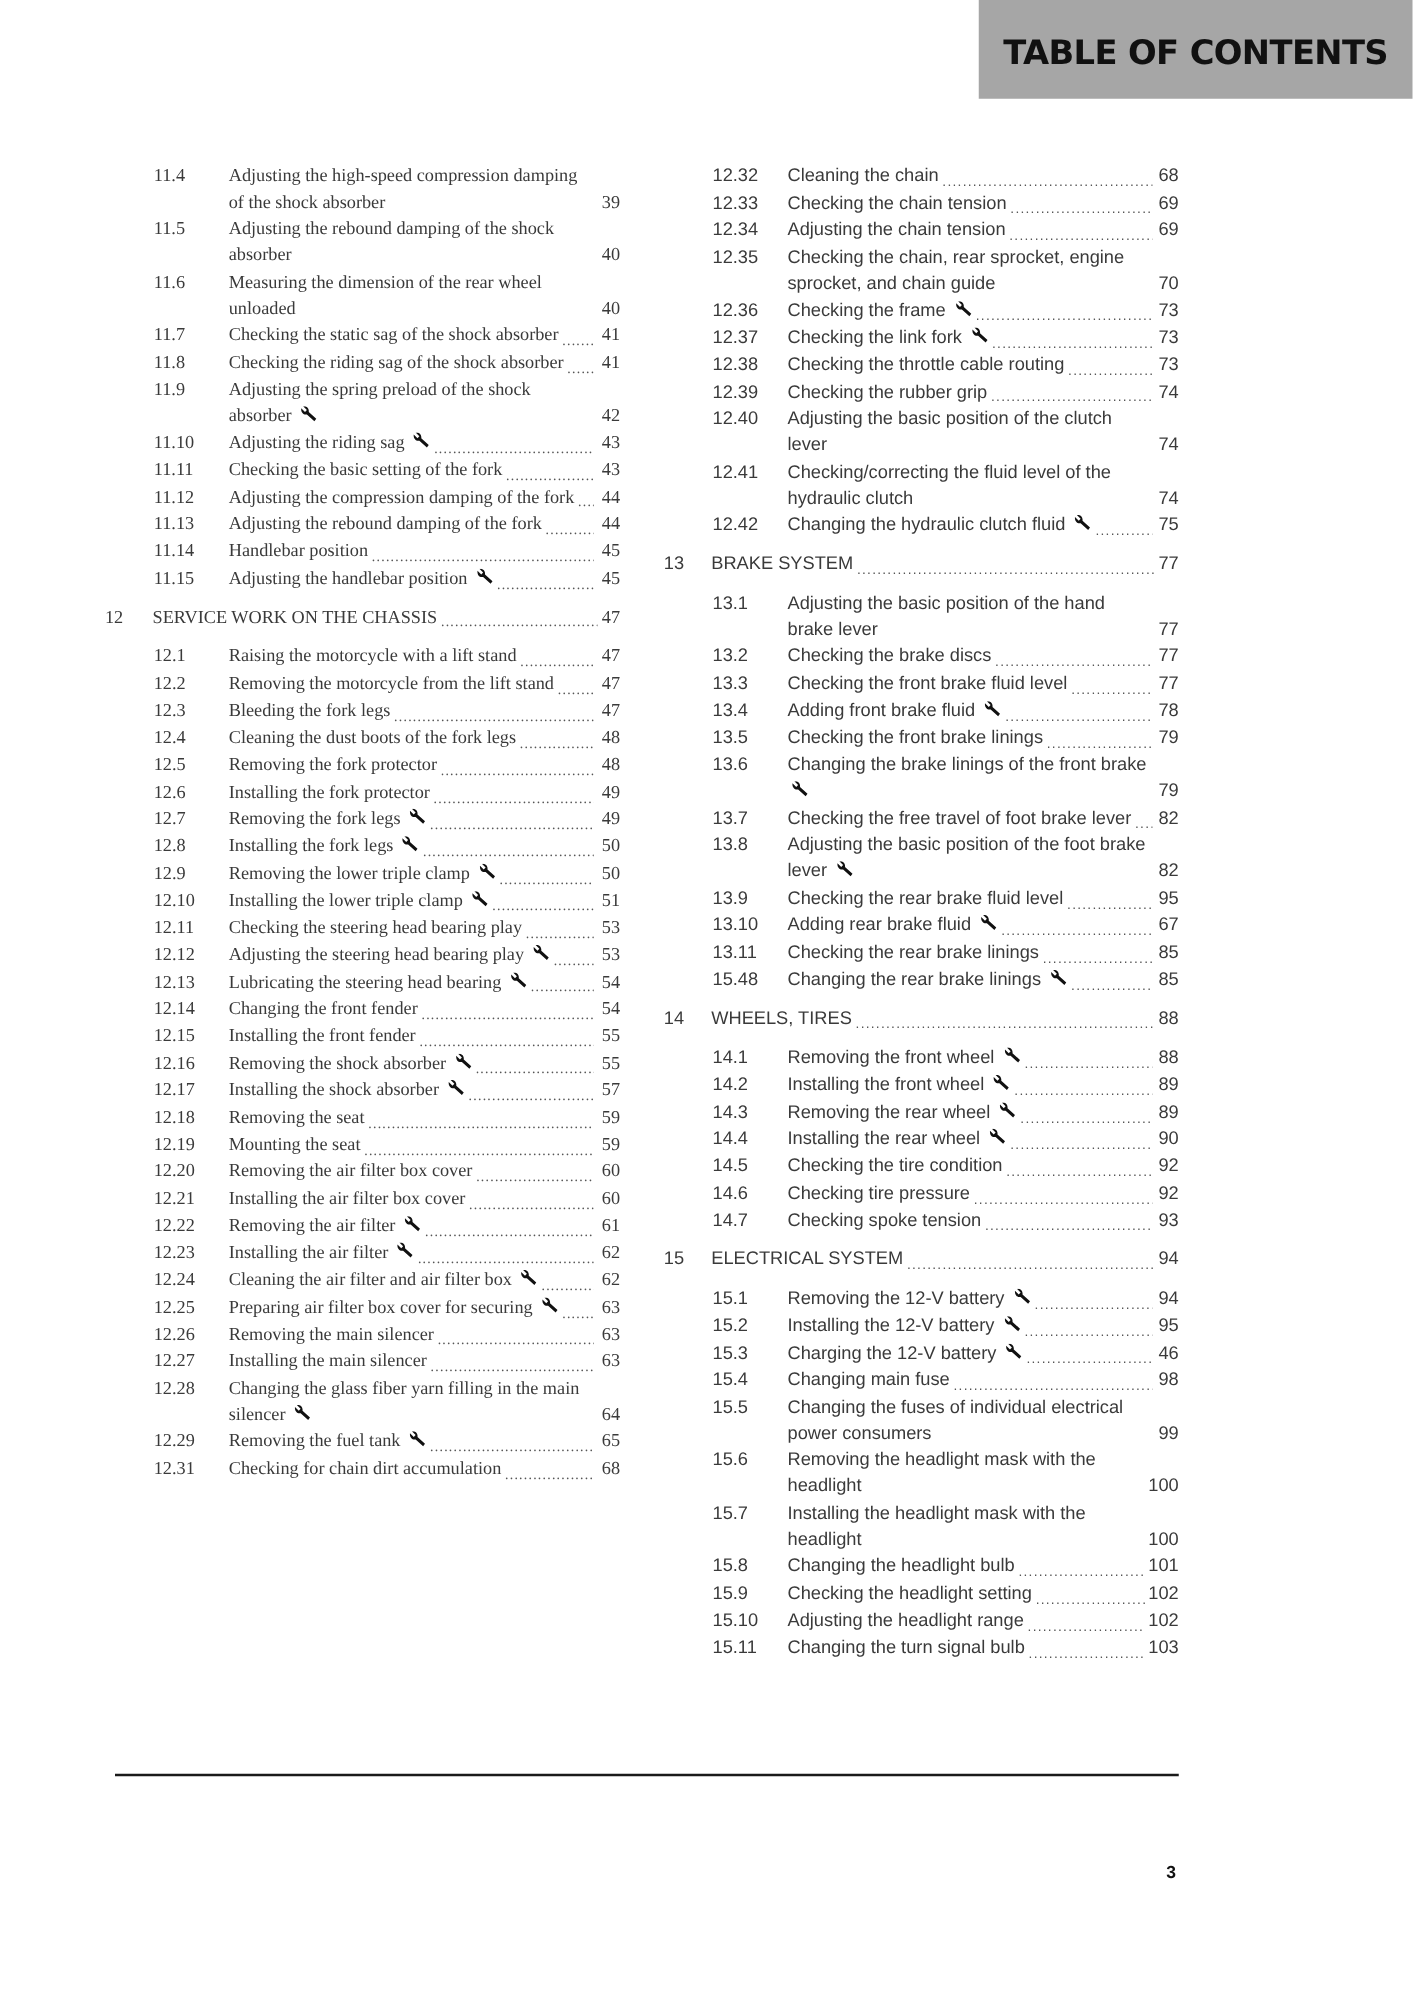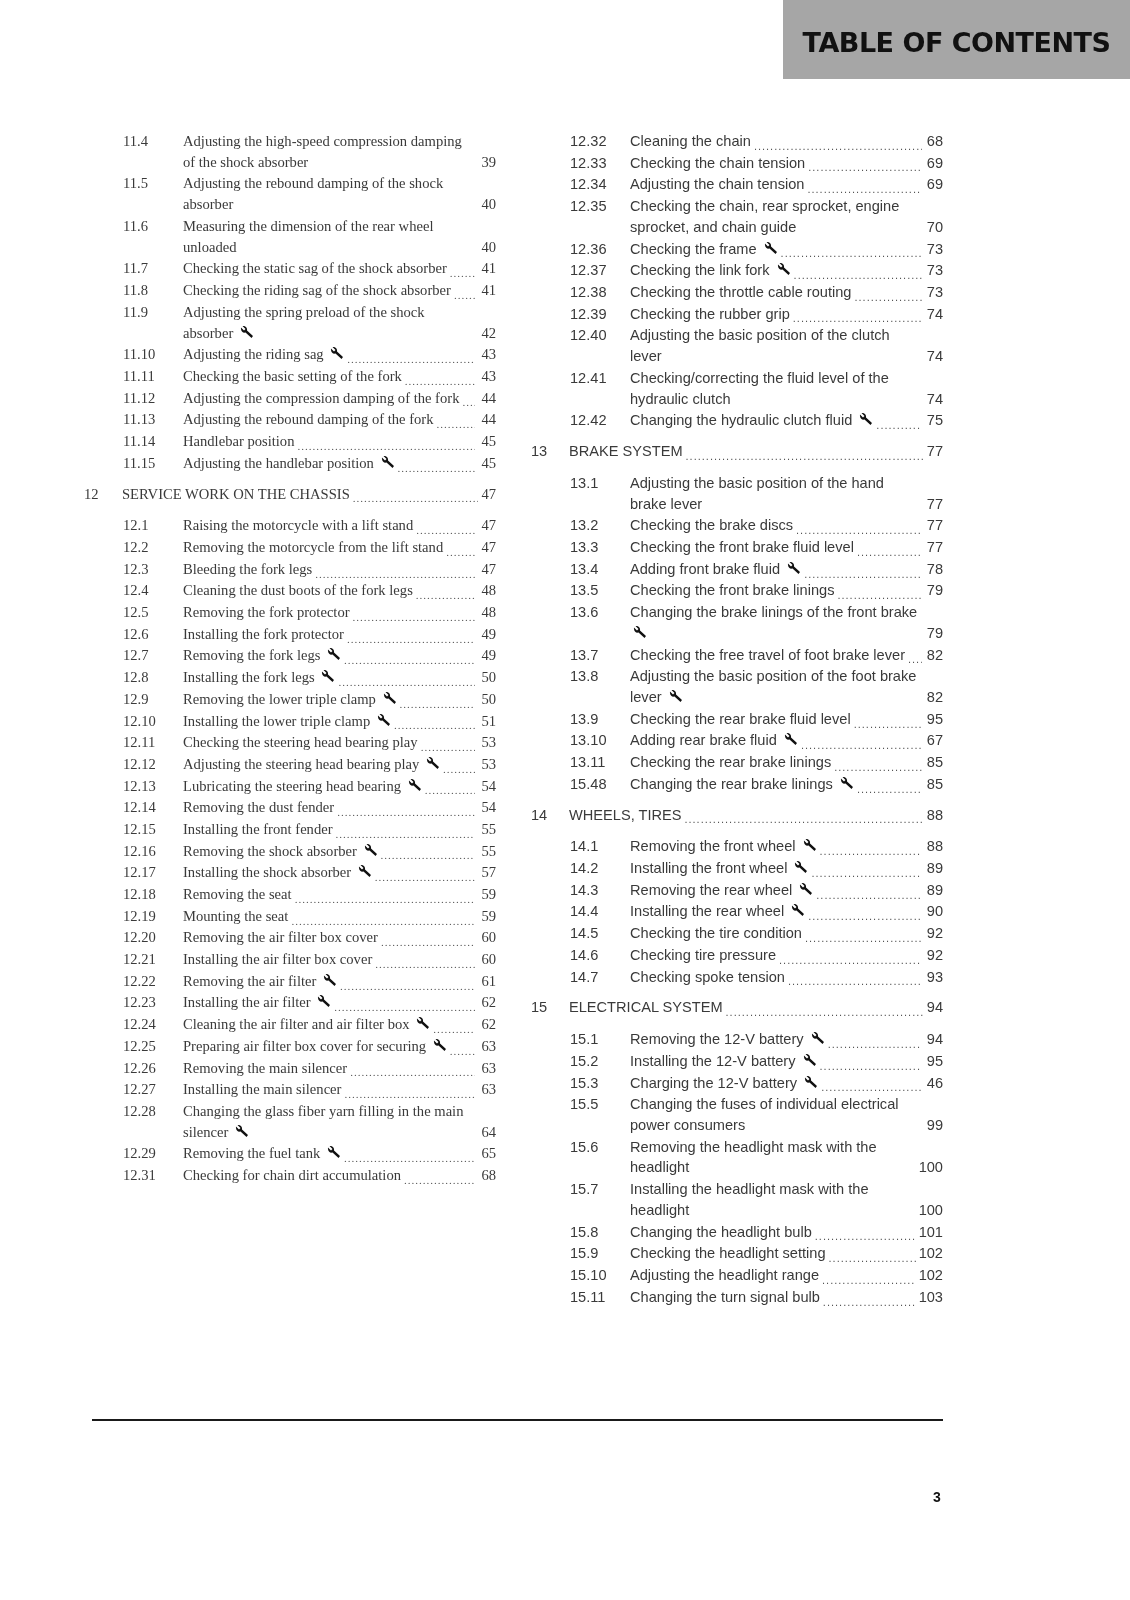--- a/index.html
+++ b/index.html
@@ -295,21 +295,21 @@
     <path d="M1 1.5 L4 4.5 L5.5 3 L2.5 0 C5 -0.5 7.5 1.5 7 4.5 L13 10 L11.5 12 L5.5 6.5 C3 7.3 0.5 5 1 1.5 Z" fill="#111"></path>
   </svg>
 </span>
         <span class="dots"></span>
         <span class="page">54</span>
       </div>
     </div>
     <div class="entry">
       <span class="num">12.14</span>
       <div class="text-wrap">
-        <span class="text"><span>Removing the dust fender</span></span>
+        <span class="text"><span>Changing the front fender</span></span>
         <span class="dots"></span>
         <span class="page">54</span>
       </div>
     </div>
     <div class="entry">
       <span class="num">12.15</span>
       <div class="text-wrap">
         <span class="text"><span>Installing the front fender</span></span>
         <span class="dots"></span>
         <span class="page">55</span>
@@ -808,20 +808,28 @@
     <div class="entry">
       <span class="num">15.3</span>
       <div class="text-wrap">
         <span class="text"><span>Charging the 12-V battery</span>
   <svg class="wrench" viewBox="0 0 14 13">
     <path d="M1 1.5 L4 4.5 L5.5 3 L2.5 0 C5 -0.5 7.5 1.5 7 4.5 L13 10 L11.5 12 L5.5 6.5 C3 7.3 0.5 5 1 1.5 Z" fill="#111"></path>
   </svg>
 </span>
         <span class="dots"></span>
         <span class="page">46</span>
+      </div>
+    </div>
+    <div class="entry">
+      <span class="num">15.4</span>
+      <div class="text-wrap">
+        <span class="text"><span>Changing main fuse</span></span>
+        <span class="dots"></span>
+        <span class="page">98</span>
       </div>
     </div>
     <div class="entry">
       <span class="num">15.5</span>
       <div class="text-wrap">
         <span class="text"><span>Changing the fuses of individual electrical power consumers</span></span>
         <span class="dots"></span>
         <span class="page">99</span>
       </div>
     </div>

